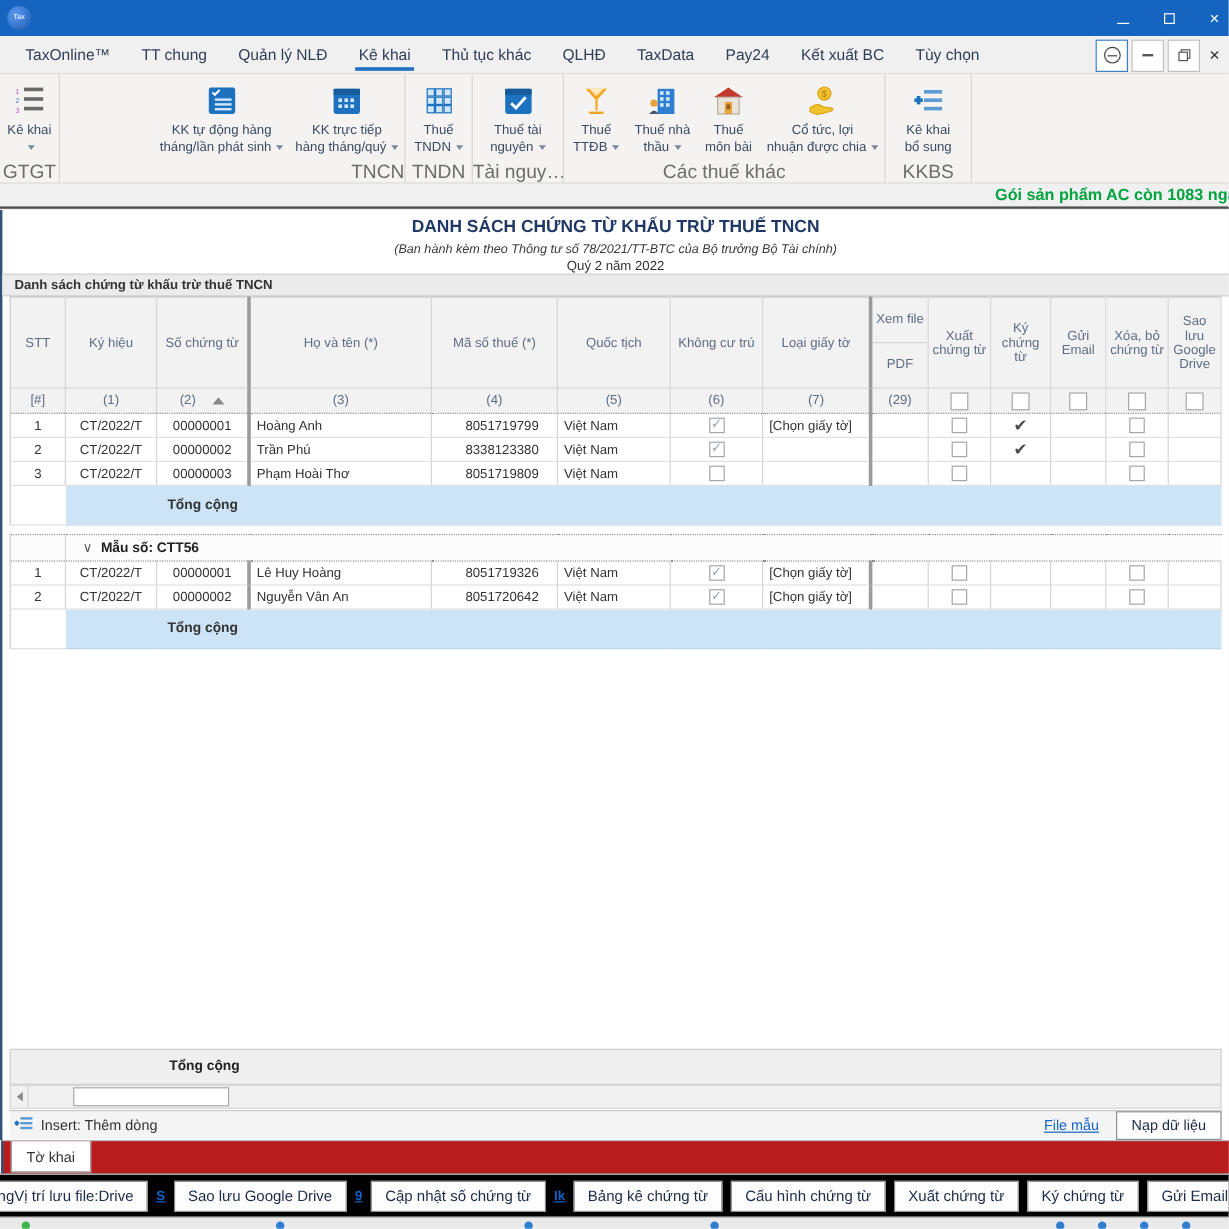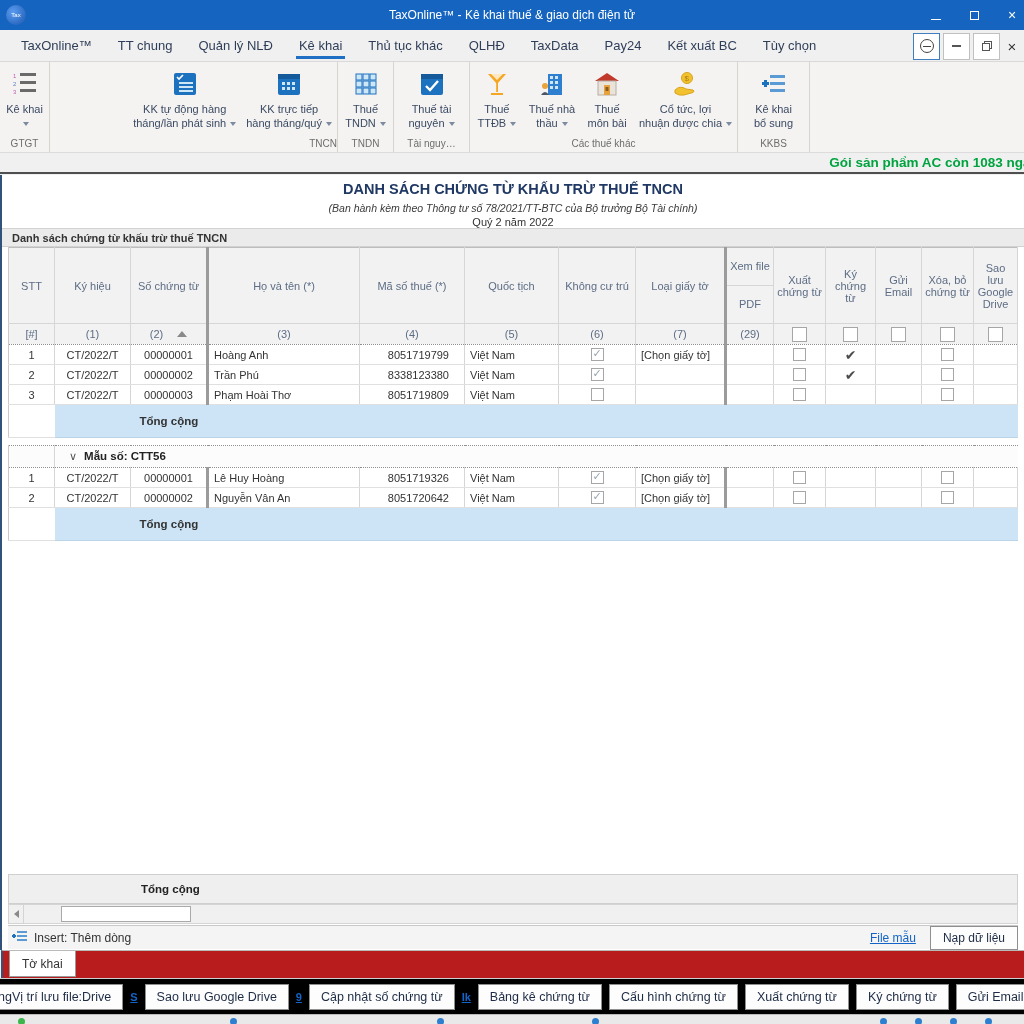--- a/index.html
+++ b/index.html
@@ -30,21 +30,21 @@
   .mdi-close { background:none; border:none; font-size:15px; color:#333; width:24px; text-align:center; }
 
   
   .ribbon { position:absolute; top:62px; left:0; width:1024px; height:90px; background:#f4f3f1; display:flex; align-items:stretch; }
   .rgroup { display:flex; flex-direction:column; border-right:1px solid #d7d5d2; }
   .ritems { flex:1; display:flex; align-items:stretch; }
   .ritem { display:flex; flex-direction:column; align-items:center; justify-content:flex-start; padding:6px 5px 2px 5px; }
   .ricon { height:32px; display:flex; align-items:center; justify-content:center; }
   .rlabel { font-size:11px; color:#3b4a63; text-align:center; line-height:1.25; margin-top:3px; white-space:nowrap; }
   .chev { display:inline-block; width:0; height:0; border-left:3.5px solid transparent; border-right:3.5px solid transparent; border-top:4px solid #7c8aa0; margin-left:4px; vertical-align:middle; }
-  .glabel { height:16px; font-size:10px; color:#6d6d6d; text-align:center; line-height:15px; white-space:nowrap; overflow:hidden; }
+  .glabel { height:16px; font-size:16px; color:#6d6d6d; text-align:center; line-height:15px; white-space:nowrap; overflow:hidden; }
 
   
   .notice { position:absolute; top:152px; left:0; width:1024px; height:22px; background:#f0f0f0; border-top:1px solid #dcdcdc; border-bottom:2px solid #4f4f4f; overflow:hidden; }
   .notice span { position:absolute; right:-14px; top:2px; font-size:13.5px; font-weight:bold; color:#00a33f; white-space:nowrap; }
 
   
   .content { position:absolute; top:175px; left:0; width:1024px; height:775px; background:#fff; border-left:2px solid #31537a; }
   .doc-title { position:absolute; top:6px; left:0; right:0; text-align:center; font-size:14.5px; font-weight:bold; color:#1f3864; }
   .doc-sub { position:absolute; top:27px; left:0; right:0; text-align:center; font-size:10.5px; font-style:italic; color:#3a3a3a; }
   .doc-period { position:absolute; top:41px; left:0; right:0; text-align:center; font-size:11px; color:#333; }
@@ -108,21 +108,20 @@
 
   
   .bottomstrip { position:absolute; top:1014px; left:0; width:1024px; height:10px; background:#e9e9e9; border-top:1px solid #bbb; }
   .tk-dot { position:absolute; top:3px; width:7px; height:7px; border-radius:50%; }
 </style>
 </head>
 <body>
 
 <div class="titlebar">
   <div class="app-logo">Tax</div>
-  <div class="tb-title">TaxOnline™ - Kê khai thuế &amp; giao dịch điện tử</div>
   <div class="tb-btns">
     <div class="g">
         <span class="tb-min"></span>
       </div>
     <div class="g">
         <span class="tb-max"></span>
       </div>
     <div class="g tb-close">×</div>
   </div>
 </div>

